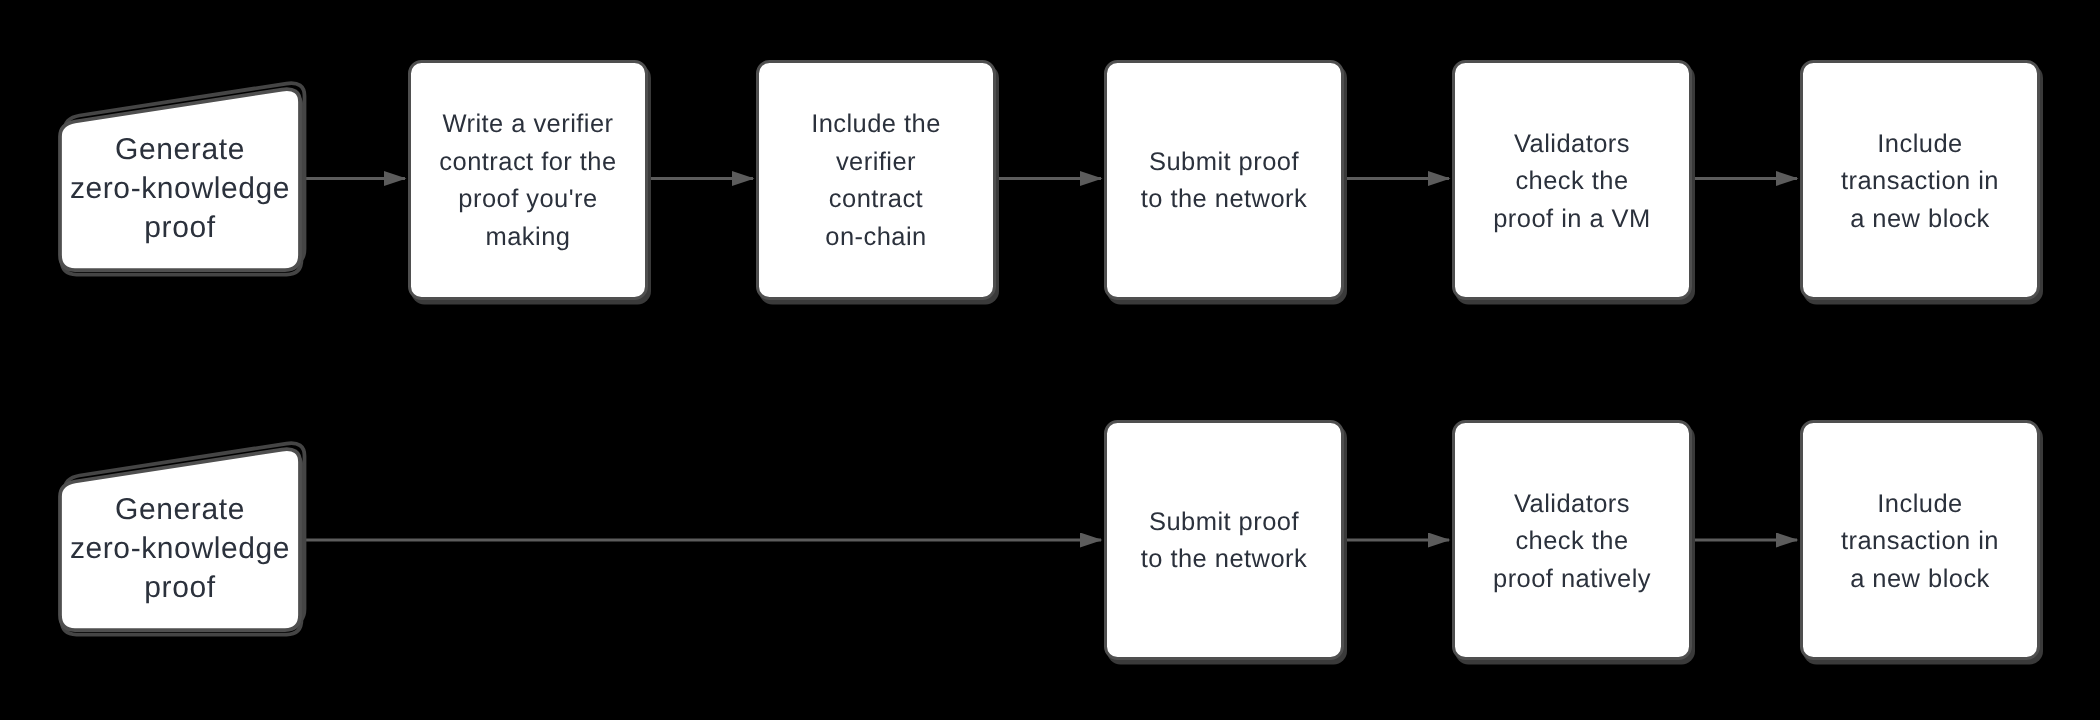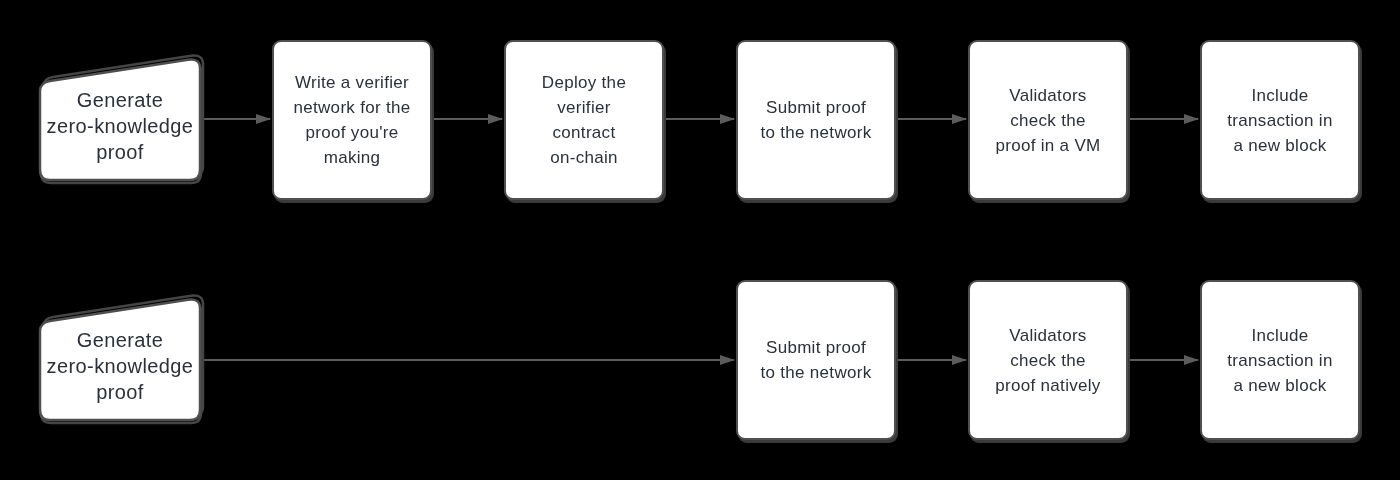--- a/index.html
+++ b/index.html
@@ -105,27 +105,27 @@
     </svg>
     <div class="trap-label-wrap">
       <div class="lbl">Generate
 zero-knowledge
 proof</div>
     </div>
   </div>
 
   <div class="node rect-node" style="left:272px; top:40px;">
     <div class="lbl">Write a verifier
-network for the
+contract for the
 proof you're
 making</div>
   </div>
 
   <div class="node rect-node" style="left:504px; top:40px;">
-    <div class="lbl">Deploy the
+    <div class="lbl">Include the
 verifier
 contract
 on-chain</div>
   </div>
 
   <div class="node rect-node" style="left:736px; top:40px;">
     <div class="lbl">Submit proof
 to the network</div>
   </div>
 

